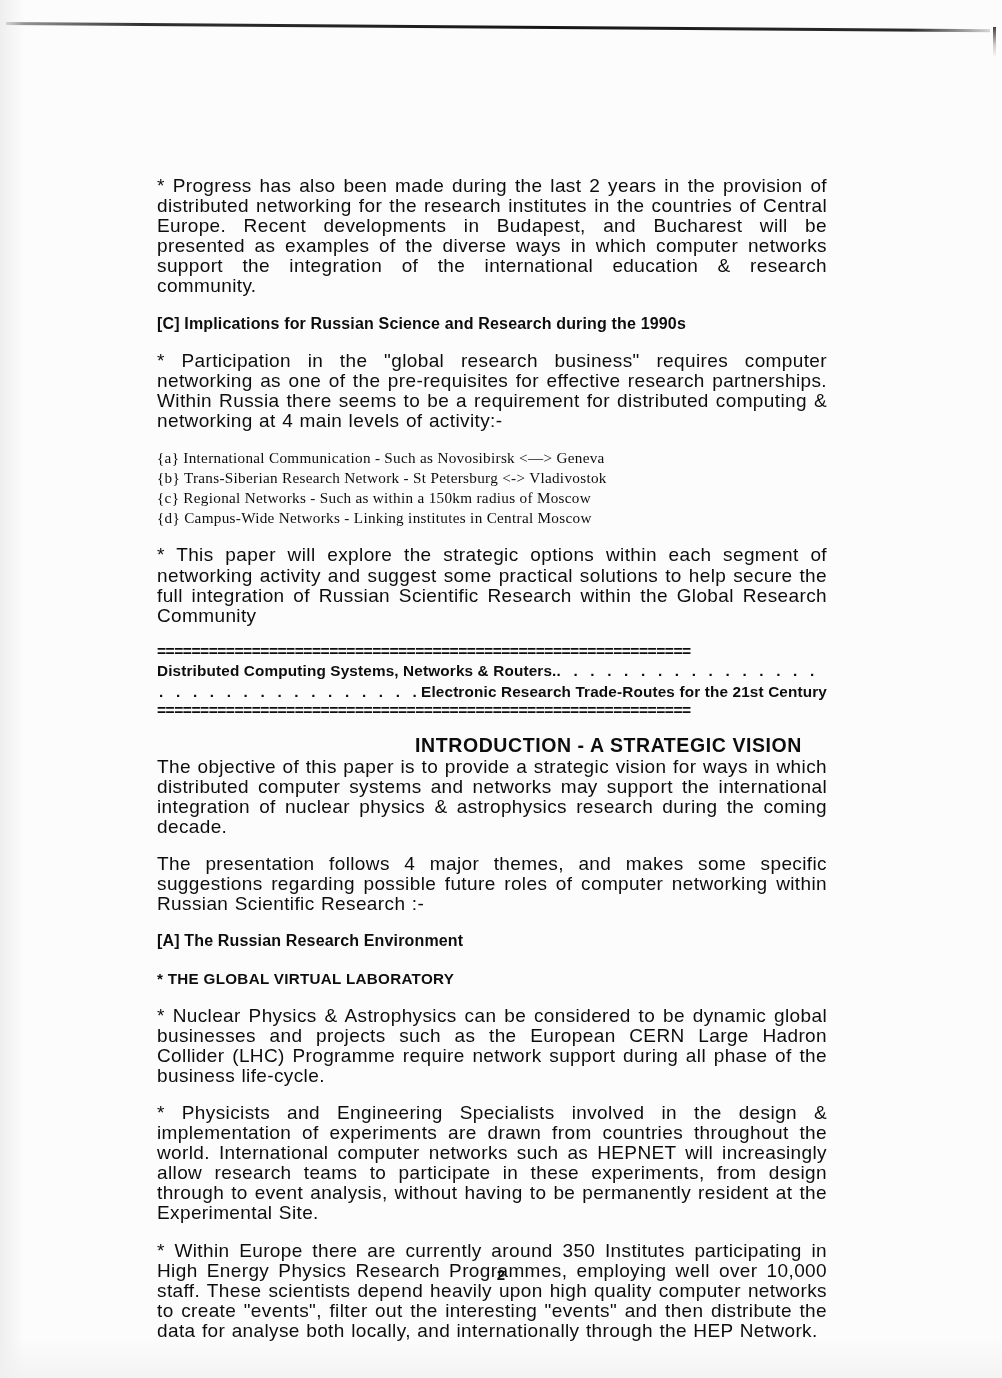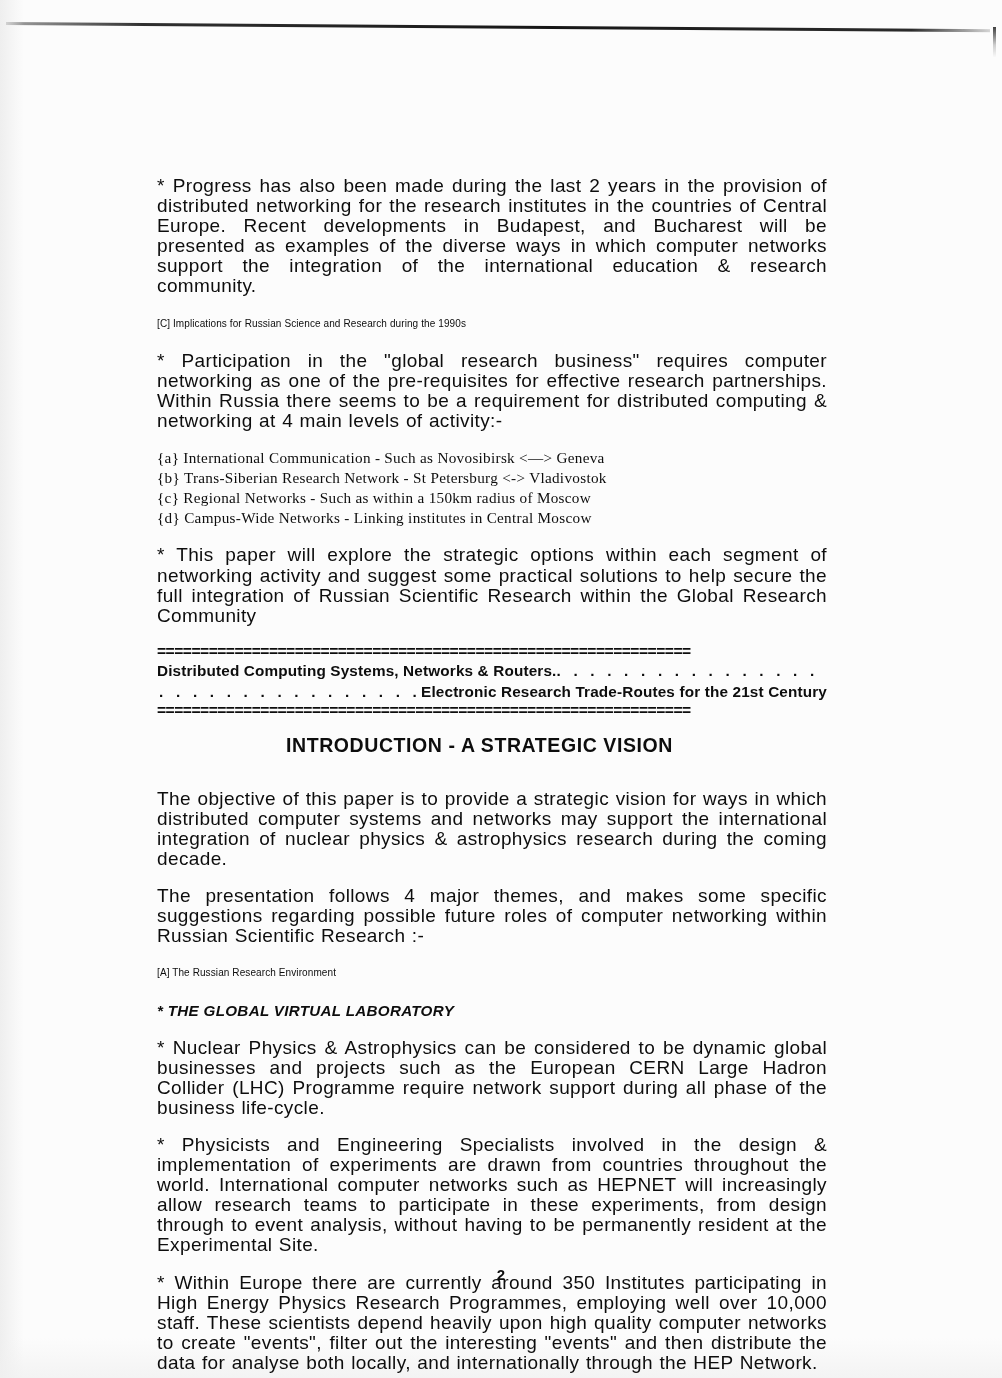--- a/index.html
+++ b/index.html
@@ -81,32 +81,31 @@
   .para {
     font-size: 19px;
     line-height: 20.1px;
     text-align: justify;
     letter-spacing: 0.02em;
     word-spacing: 0.04em;
     margin-bottom: 17px;
   }
 
   .heading {
-    font-size: 10px;
-    line-height: 20.1px;
-    font-weight: normal;
+    font-size: 16px;
+    line-height: 20.1px;
+    font-weight: bold;
     letter-spacing: 0.01em;
     margin-bottom: 17px;
   }
 
   .subheading-italic {
     font-size: 15.2px;
     line-height: 20.1px;
     font-weight: bold;
-    font-style: italic;
     letter-spacing: 0.02em;
     margin-bottom: 17px;
   }
 
   .list-block {
     margin-bottom: 17px;
     font-family: Liberation Serif, serif;
   }
   .list-line {
     font-size: 15.2px;
@@ -140,27 +139,27 @@
   .banner-line.right {
     text-align: right;
     width: 670px;
   }
   .leader {
     letter-spacing: 4.2px;
     font-weight: bold;
   }
 
   .doc-title {
-    text-align: center;
+    text-align: right;
     font-size: 19.5px;
     font-weight: bold;
     letter-spacing: 0.03em;
     line-height: 24px;
     margin-top: 12px;
-    margin-bottom: 32px;
+    margin-bottom: 0;
     width: 645px;
   }
 
   .page-number {
     position: absolute;
     left: 0;
     right: 0;
     top: 1266px;
     text-align: center;
     font-size: 15px;

